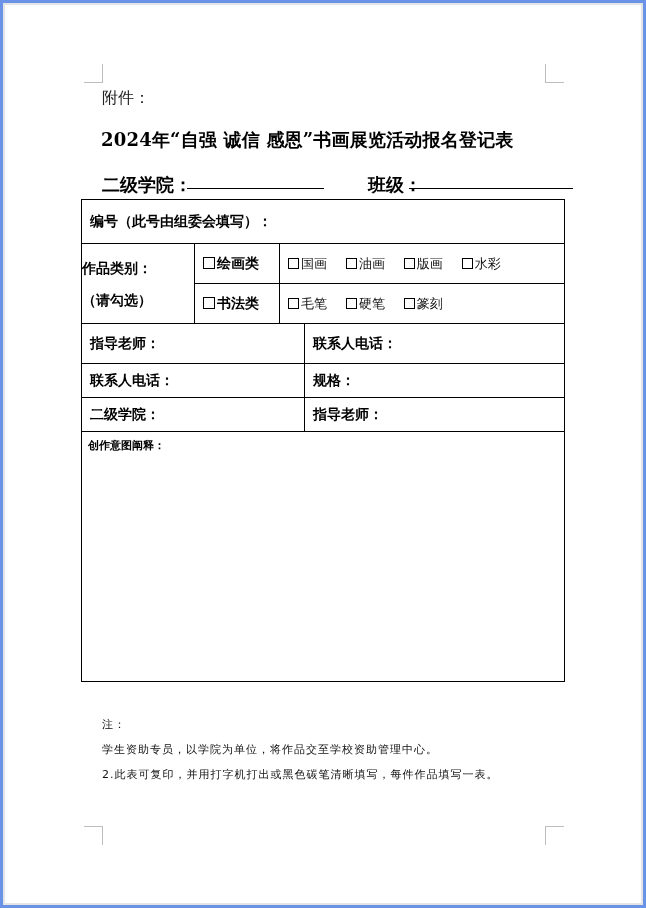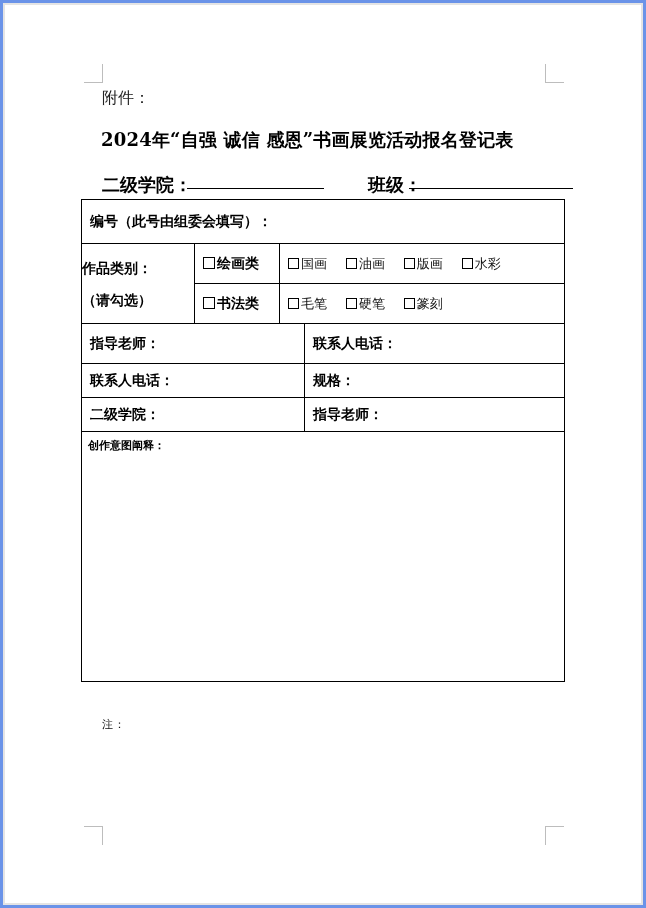--- a/index.html
+++ b/index.html
@@ -120,13 +120,15 @@
     <td class="pad"><span>指导老师：</span></td>
   </tr>
   <tr style="height:250px">
     <td colspan="4" class="intent"><span>创作意图阐释：</span></td>
   </tr>
 </tbody>
   </table>
 
 <div class="notes">
   <div>注：</div>
+  <div>学生资助专员，以学院为单位，将作品交至学校资助管理中心。</div>
+  <div>2.此表可复印，并用打字机打出或黑色碳笔清晰填写，每件作品填写一表。</div>
 </div>
 
 </body></html>

